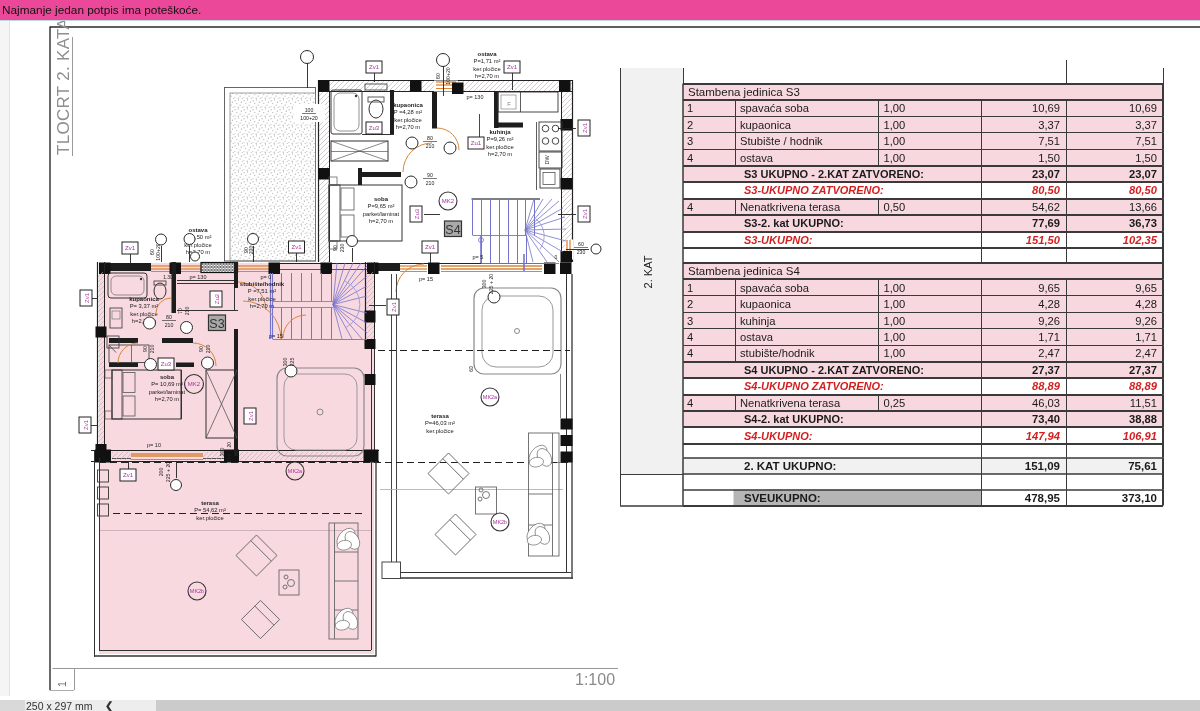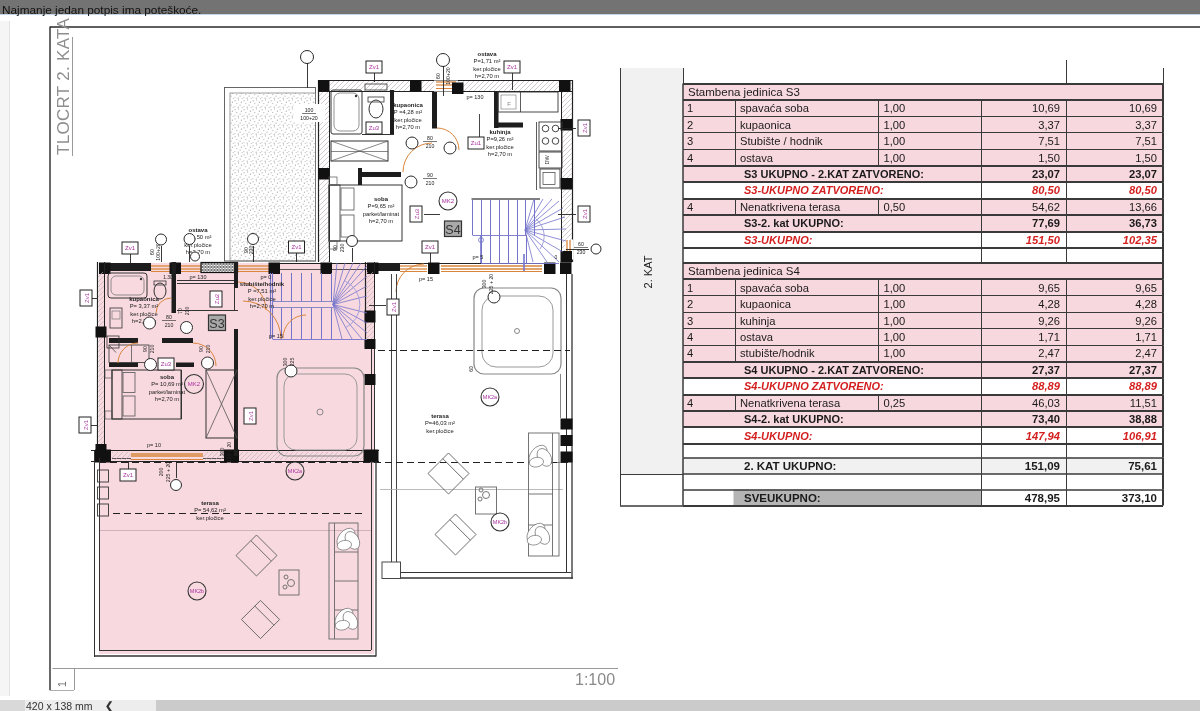--- a/index.html
+++ b/index.html
@@ -1,16 +1,16 @@
 <!DOCTYPE html>
 <html><head><meta charset="utf-8">
 <style>
 html,body{margin:0;padding:0;width:1200px;height:711px;overflow:hidden;background:#fff;
 font-family:"Liberation Sans", sans-serif;}
-.topbar{position:absolute;left:0;top:0;width:1200px;height:15px;background:#737373;
+.topbar{position:absolute;left:0;top:0;width:1200px;height:21px;background:#ec4899;
 border-bottom:1px solid #c3d6e8;font-size:11.8px;color:#111;line-height:20px;padding-left:2px;box-sizing:border-box;}
 .botbar{position:absolute;left:0;top:700px;width:1200px;height:11px;background:#ededed;}
 .bledge{position:absolute;left:0;top:700px;width:25px;height:11px;background:#d9d9d9;}
 .bartext{position:absolute;left:26px;top:699.5px;font-size:10.5px;color:#333;}
 .arrow{position:absolute;left:105px;top:700px;font-size:10px;color:#333;font-weight:bold;}
 .track{position:absolute;left:156px;top:700px;width:1044px;height:11px;background:#cbcbcb;}
 .lpane{position:absolute;left:0;top:21px;width:9px;height:675px;background:#f5f5f5;border-right:1px solid #e3e3e3;}
 svg{position:absolute;left:0;top:0;z-index:1;}
 .topbar,.botbar,.bledge,.bartext,.arrow,.track,.lpane{z-index:3;}
 </style></head>
@@ -788,13 +788,13 @@
 <circle cx="207.5" cy="363" r="6" fill="#fff" stroke="#2a2a2a" stroke-width="1"></circle>
 <circle cx="412" cy="143" r="6" fill="#fff" stroke="#2a2a2a" stroke-width="1"></circle>
 <circle cx="411" cy="182" r="6" fill="#fff" stroke="#2a2a2a" stroke-width="1"></circle>
 <circle cx="450" cy="148" r="6" fill="#fff" stroke="#2a2a2a" stroke-width="1"></circle>
 <circle cx="176" cy="485" r="5.5" fill="#fff" stroke="#2a2a2a" stroke-width="1"></circle>
 <line x1="176.5" y1="478" x2="176.5" y2="462" stroke="#222" stroke-width="0.9" stroke-linecap="butt"></line>
 </svg>
 <div class="botbar"></div>
 <div class="bledge"></div>
 <div class="track"></div>
-<div class="bartext">420 x 138 mm</div>
+<div class="bartext">250 x 297 mm</div>
 <div class="arrow">❮</div>
 </body></html>

